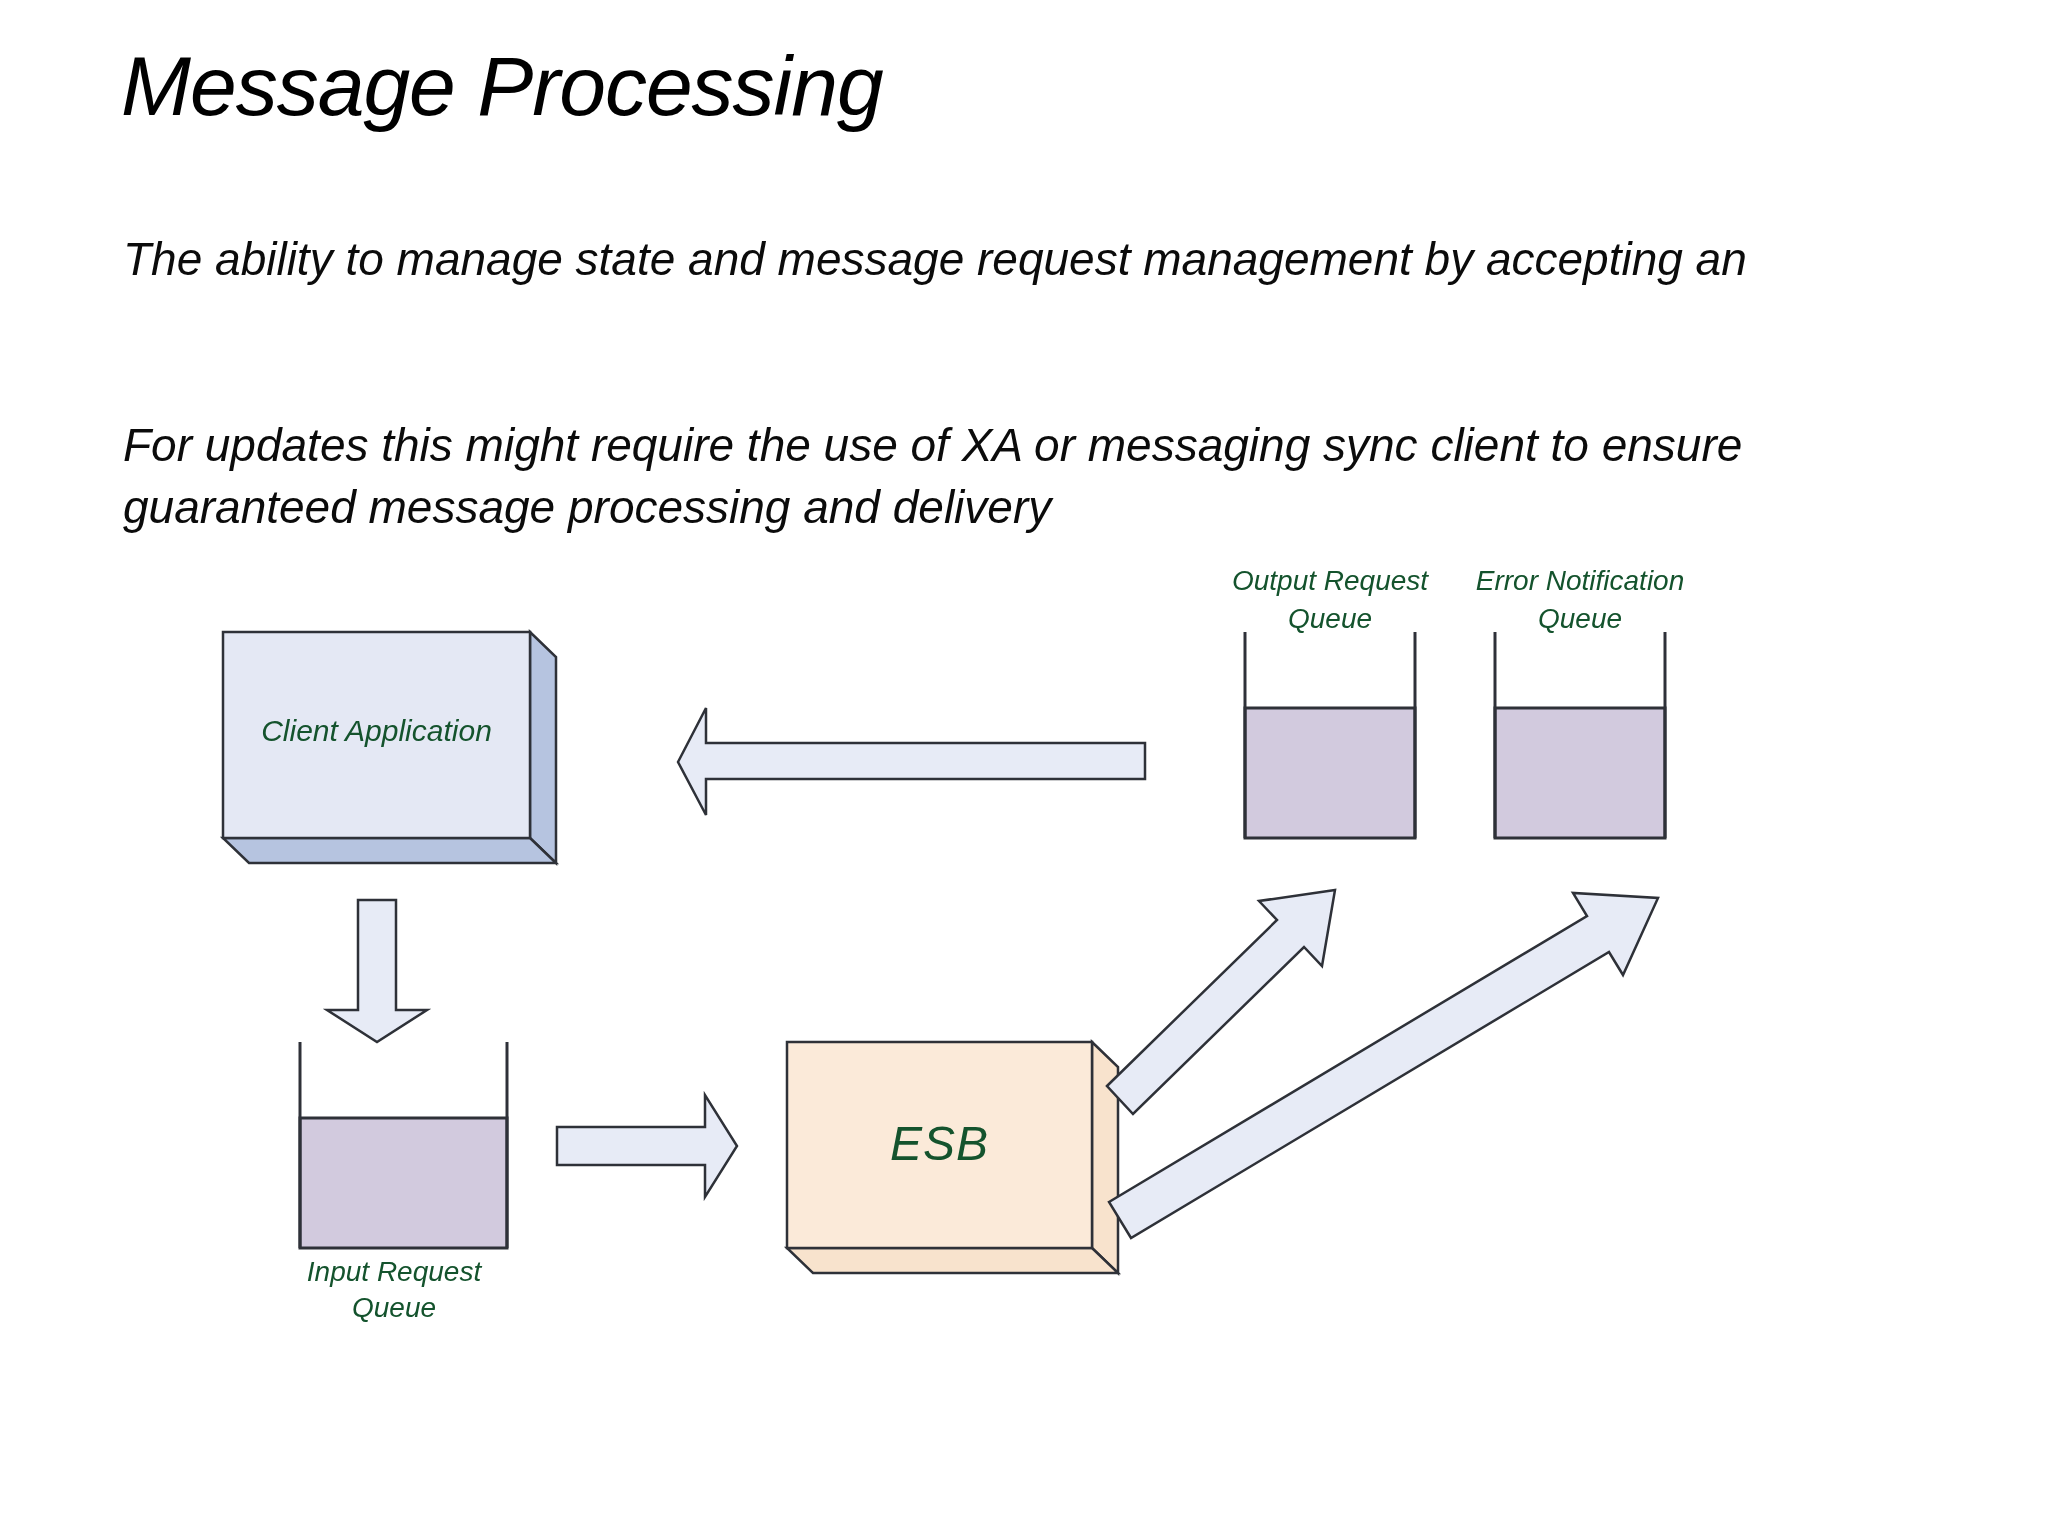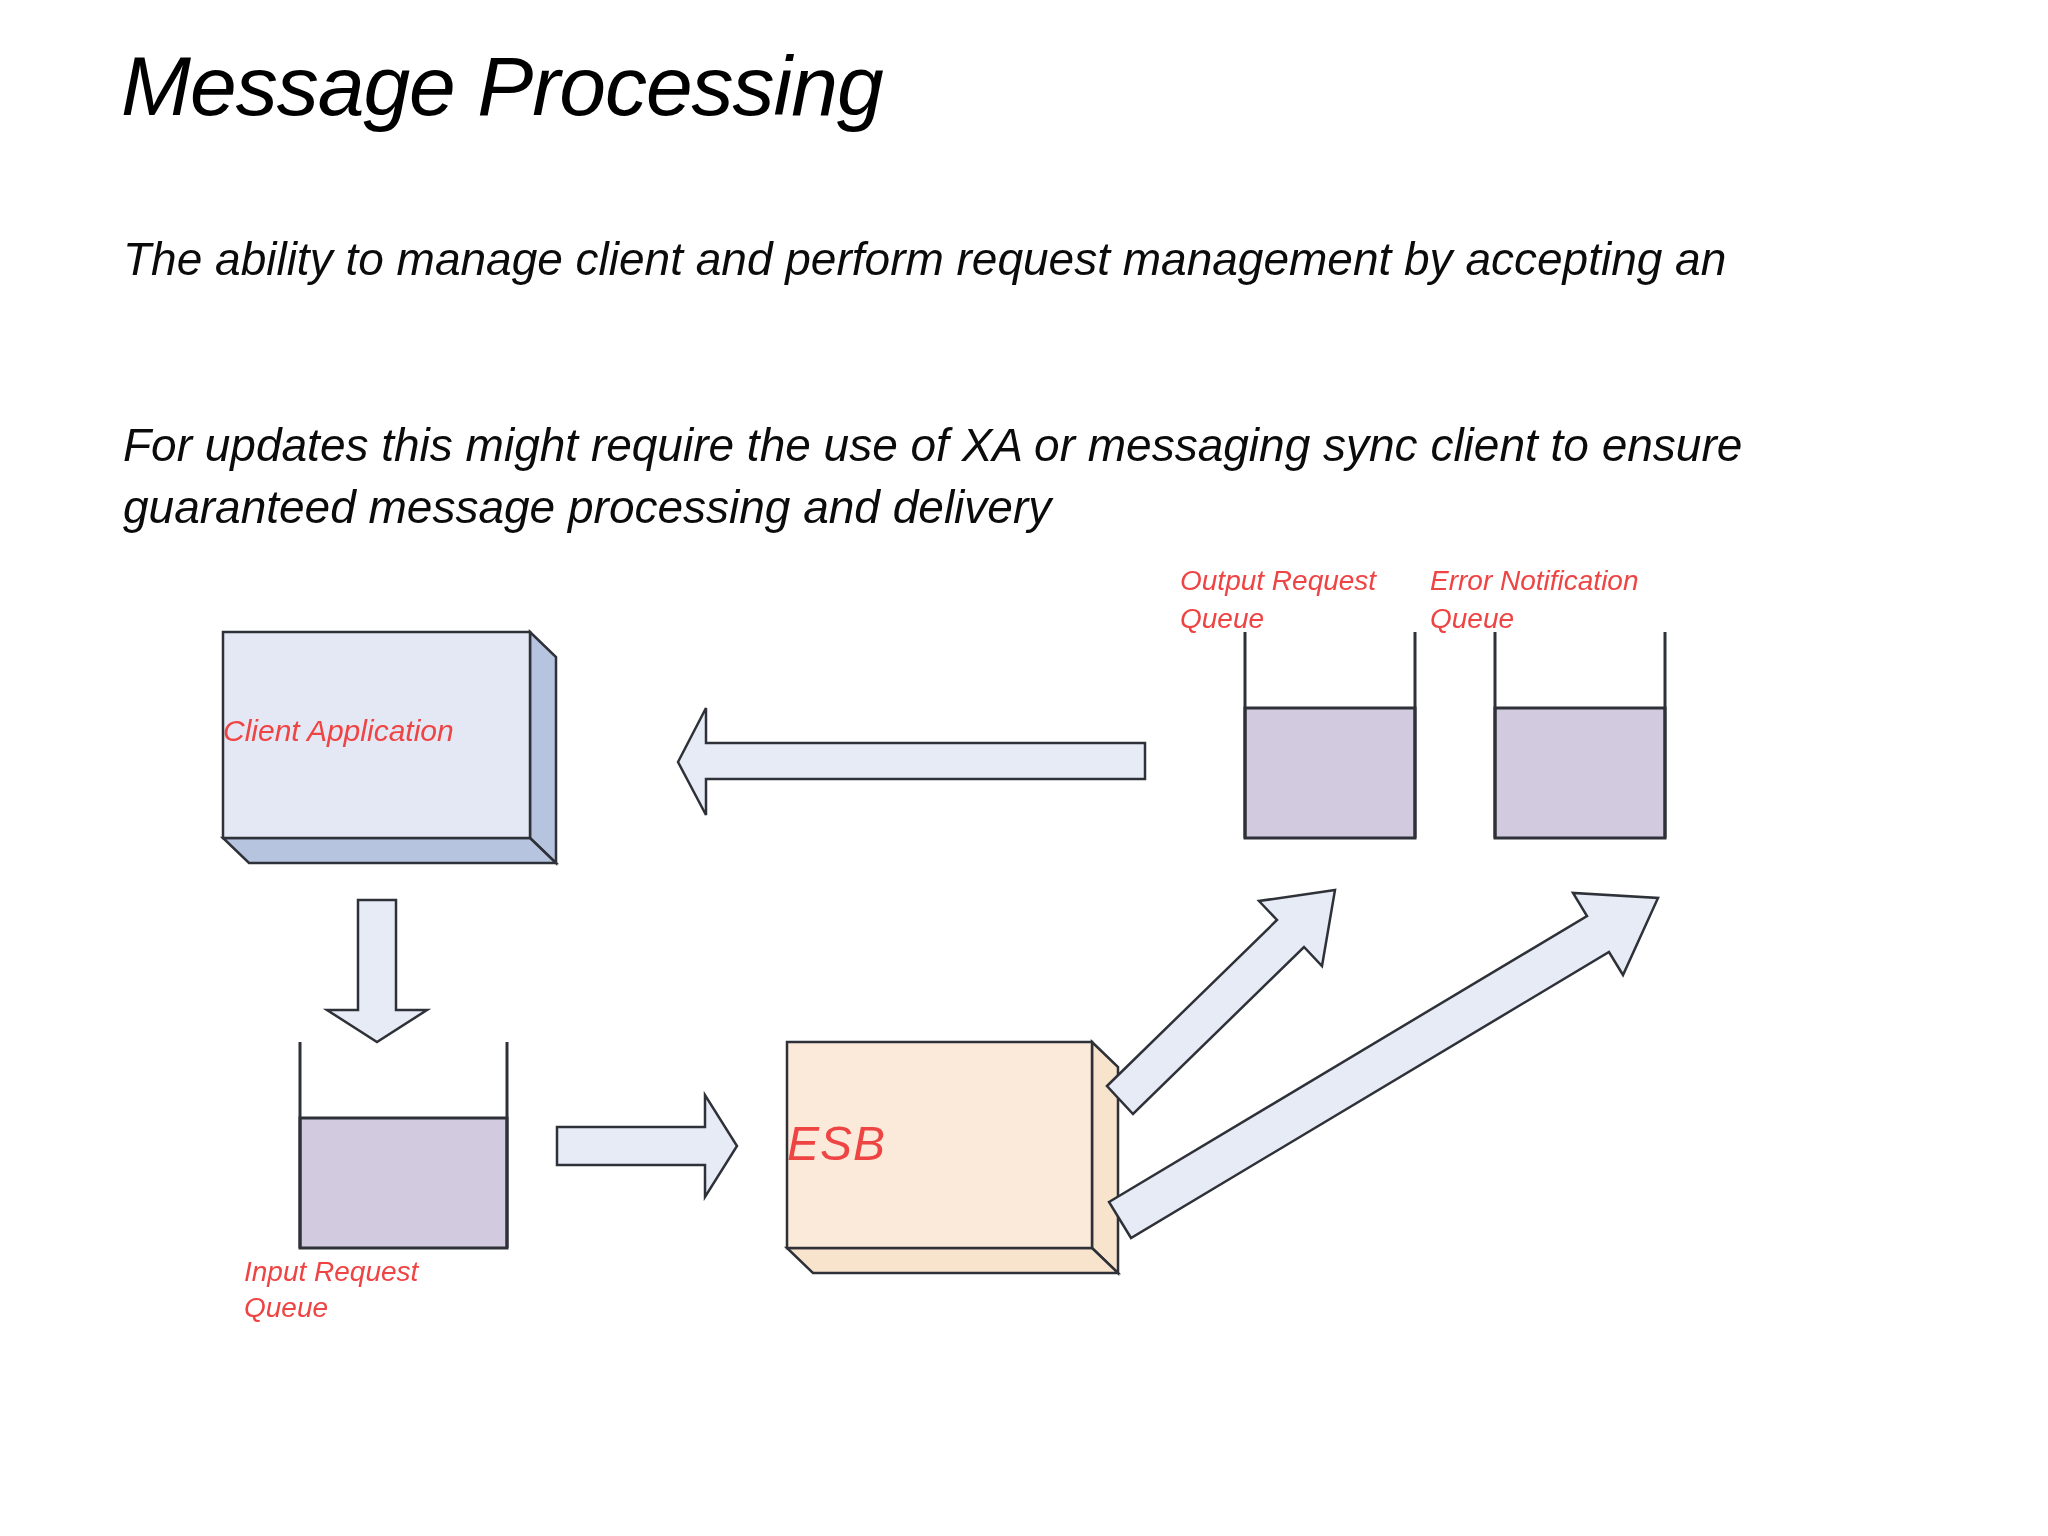--- a/index.html
+++ b/index.html
@@ -15,41 +15,41 @@
   .title{
     position:absolute;left:121px;top:40px;
     font-size:84px;line-height:1.1;font-weight:500;
     letter-spacing:-1px;color:#000000;
   }
   .para{position:absolute;left:123px;font-size:46px;line-height:62px;color:#0b0b0b;}
   .para-1{top:228px;}
   .para-2{top:414px;}
   .diagram-svg{position:absolute;left:0;top:0;}
   .node-label{
-    position:absolute;color:#ef4444;
+    position:absolute;text-align:center;color:#14532d;
   }
   .label-client{left:223px;top:714px;width:307px;font-size:30px;}
   .label-esb{left:787px;top:1116px;width:305px;font-size:48px;letter-spacing:1px;}
   .label-queue{font-size:28px;line-height:38px;}
   .label-input-queue{left:244px;top:1254px;width:300px;line-height:36px;}
   .label-output-queue{left:1180px;top:562px;width:300px;}
   .label-error-queue{left:1430px;top:562px;width:300px;}
   .shape{stroke:#2e3138;stroke-width:2.5;stroke-linejoin:miter;}
   .wall{stroke:#2e3138;stroke-width:3;}
   .qfill{stroke:#2e3138;stroke-width:3;}
 </style>
 </head>
 <body>
 
 <div class="slide">
 
   <div class="title">Message Processing</div>
 
   <div class="para para-1">
-    <div>The ability to manage client and perform request management by accepting an</div>
+    <div>The ability to manage state and message request management by accepting an</div>
   </div>
 
   <div class="para para-2">
     <div>For updates this might require the use of XA or messaging sync client to ensure</div>
     <div>guaranteed message processing and delivery</div>
   </div>
 
   <svg class="diagram-svg" width="2048" height="1536" viewBox="0 0 2048 1536">
 
     <g>

